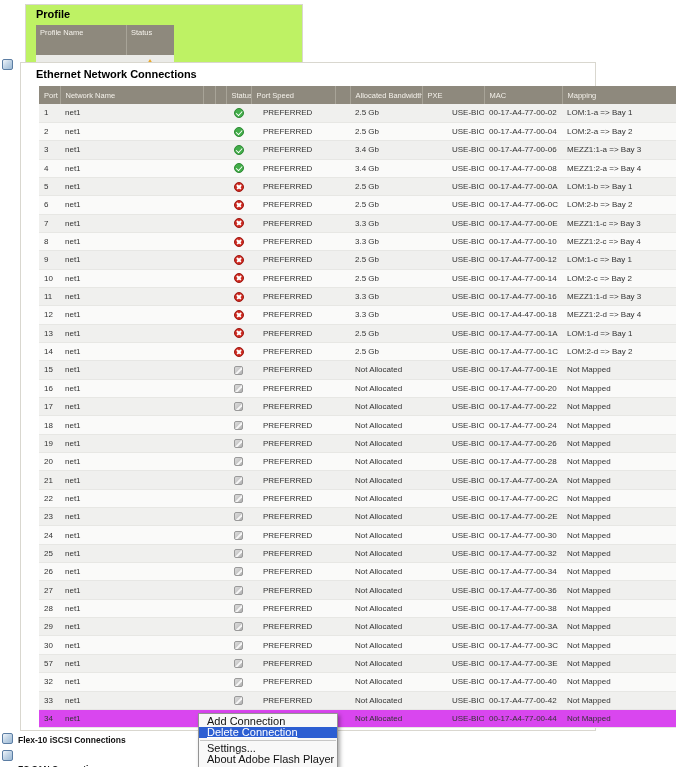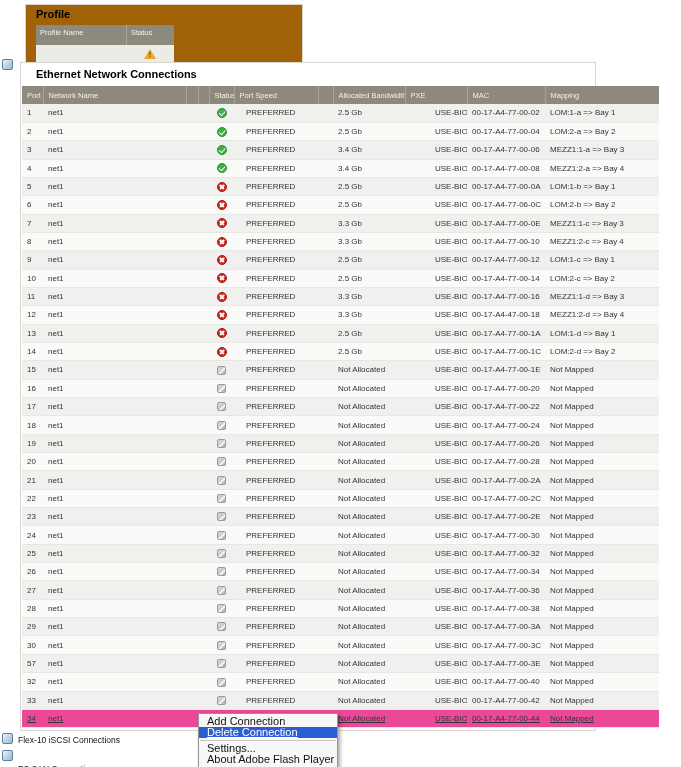--- a/index.html
+++ b/index.html
@@ -3,24 +3,24 @@
 <meta charset="utf-8">
 <style>
   * { margin:0; padding:0; box-sizing:border-box; }
   html,body { width:681px; height:767px; }
   body {
     position:relative; background:#ffffff; overflow:hidden;
     font-family:"Liberation Sans", sans-serif; color:#333;
   }
   
   .profile-panel { position:absolute; left:25px; top:4px; width:278px; height:61px;
-    background:#a16207; border:1px solid #d9d7cf; }
+    background:#bef264; border:1px solid #d9d7cf; }
   .profile-title { position:absolute; left:10px; top:3px; font-size:11px; font-weight:bold; color:#000; }
   .profile-table { position:absolute; left:10px; top:20px; width:138px; }
-  .profile-header { display:flex; height:20px; background:#8e897d; }
+  .profile-header { display:flex; height:30px; background:#8e897d; }
   .profile-header .hcell { font-size:7.5px; color:#f4f1ea; padding:3px 0 0 4px; }
   .profile-header .hcell.name { width:90px; }
   .profile-header .hcell.status { width:48px; border-left:1px solid #a8a498; }
   .profile-row { display:flex; height:19px; background:#ebebe8; border-bottom:1px solid #dddbd3; }
   .profile-row .cell-name { width:90px; position:relative; }
   .profile-row .cell-status { width:48px; display:flex; align-items:center; justify-content:center; }
   .profile-input { position:absolute; left:2px; top:2px; width:94px; height:15px;
     border:1px solid #8a9cad; background:#fff; font-size:8px; padding:0 0 0 3px;
     font-family:"Liberation Sans", sans-serif; color:#222;margin-top:24px; }
   
@@ -29,50 +29,50 @@
     border-bottom:10px solid #eaa72e; }
   .warning-icon::after { content:"!"; position:absolute; left:-1.5px; top:0.5px;
     font-size:8px; font-weight:bold; color:#6e4e00; }
   
   .expand-icon { position:absolute; width:11px; height:11px; border:1px solid #5b7da3;
     border-radius:2px; background:linear-gradient(135deg,#f2f6fa 0%,#c4d6e7 45%,#9cb9d4 100%); }
   
   .ethernet-panel { position:absolute; left:20px; top:62px; width:576px; height:669px;
     background:#fff; border:1px solid #d9d7cf; }
   .ethernet-title { position:absolute; left:15px; top:5px; font-size:11px; font-weight:bold; color:#000; }
-  table.eth { position:absolute; left:1px; top:23px; width:637px;
+  table.eth { position:absolute; left:18px; top:23px; width:637px;
     border-collapse:collapse; table-layout:fixed; }
   table.eth th { background:#8e897d; color:#f4f1ea; font-size:7.5px; font-weight:normal;
     text-align:left; height:18px; padding:0 0 0 5px; border-right:1px solid #a8a498;
     white-space:nowrap; overflow:hidden; }
   table.eth th:last-child { border-right:none; }
   table.eth td { height:18.35px; font-size:8px; color:#333; padding:0 0 0 5px;
     border-bottom:1px solid #e7e7e4; white-space:nowrap; overflow:hidden; }
   table.eth tbody tr:nth-child(odd) td { background:#f0f0ee; }
   table.eth tbody tr:nth-child(even) td { background:#fafaf9; }
-  table.eth tbody tr.selected td { background:#ec4899;text-decoration:underline; }
+  table.eth tbody tr.selected td { background:#d946ef; }
   table.eth td.c-status { text-align:center; padding:0; }
   table.eth td.c-pxe { padding-left:30px; }
   table.eth td.c-speed { padding-left:12px; }
   
   .st { display:inline-block; vertical-align:middle; position:relative; }
   .st-ok { width:10px; height:10px; border-radius:50%; background:#42ad49; border:1px solid #2e8a34; }
   .st-ok::after { content:""; position:absolute; left:1.5px; top:2px; width:4.5px; height:2.5px;
     border-left:1.5px solid #fff; border-bottom:1.5px solid #fff; transform:rotate(-48deg); }
   .st-error { width:10px; height:10px; border-radius:50%; background:#cf2a20; border:1px solid #9d1a14; }
   .st-error::before, .st-error::after { content:""; position:absolute; left:1px; top:3.2px;
     width:6px; height:1.6px; background:#fff; border-radius:1px; }
   .st-error::before { transform:rotate(45deg); }
   .st-error::after { transform:rotate(-45deg); }
   .st-disabled { width:9px; height:9px; border-radius:2px; border:1px solid #9a9a9a;
     background:linear-gradient(135deg,#dcdcdc 0%,#b3b3b3 100%); overflow:hidden; }
   .st-disabled::after { content:""; position:absolute; left:-3px; top:3.2px; width:14px; height:1.5px;
     background:#f6f6f6; transform:rotate(-45deg); }
   
-  .section-label { position:absolute; font-size:8.5px; font-weight:normal; color:#111; }
+  .section-label { position:absolute; font-size:8.5px; font-weight:bold; color:#111; }
   
   .context-menu { position:absolute; left:198px; top:713px; width:140px; z-index:20;
     background:#f8f8f8; border:1px solid #949494; box-shadow:2px 2px 4px rgba(0,0,0,0.35);
     padding:2px 0; }
   .menu-item { height:11px; line-height:11px; font-size:11px; padding-left:8px; color:#111;
     white-space:nowrap; overflow:hidden; }
   .menu-item.highlighted { background:#2c5ed2; color:#fff;text-decoration:underline; }
   .menu-sep { height:1px; background:#c6c6c6; margin:2px 1px; }
 </style>
 </head>

